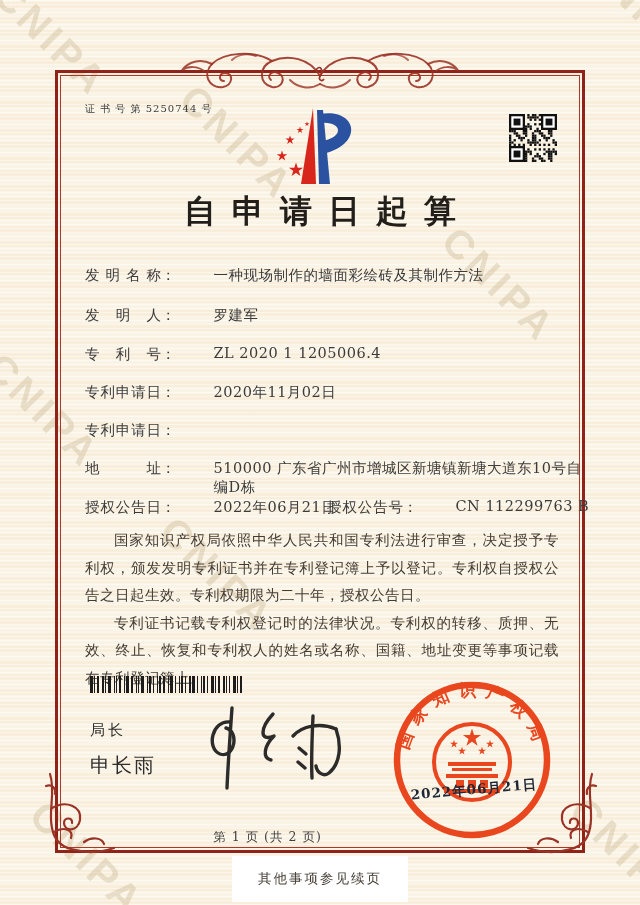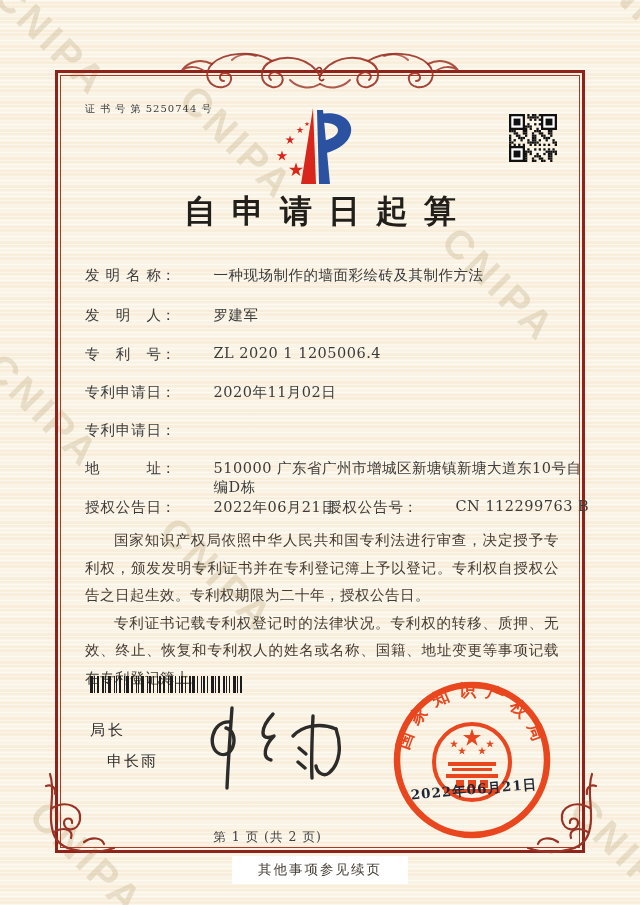--- a/index.html
+++ b/index.html
@@ -27,28 +27,28 @@
   .flabel{display:inline-block;width:76px;text-align:justify;text-align-last:justify;}
   .fcolon{display:inline-block;margin-right:8px;}
   .fvalue{display:inline-block;letter-spacing:.5px;margin-left:30px;}
   #row-grant-no{left:327px;justify-content:center;}
   #body-text{left:85px;top:527px;width:474px;font-size:14.5px;line-height:27.5px;
              color:#433c34;text-align:justify;z-index:4;}
   #body-text p{margin:0;text-indent:2em;letter-spacing:.5px;}
   #barcode{left:90px;top:676px;width:168px;height:17px;font-size:0;white-space:nowrap;}
   #barcode i{display:inline-block;height:100%;background:#1c1c1c;}
   #officer-title{left:90px;top:721px;font-size:15px;color:#2e2e2e;letter-spacing:3px;}
-  #officer-name{left:90px;top:752px;font-size:15px;color:#2e2e2e;letter-spacing:2px;margin-left:17px;}
+  #officer-name{left:90px;top:752px;font-size:20px;color:#2e2e2e;letter-spacing:2px;}
   #signature{left:196px;top:702px;z-index:4;}
   #seal{left:384px;top:676px;z-index:5;}
   #seal-date{left:392px;top:781px;width:164px;text-align:center;font-size:13.5px;
              font-weight:600;color:#1d2736;letter-spacing:1px;transform:rotate(-5deg);z-index:6;}
   #page-info{left:0;top:829px;width:535px;text-align:center;font-size:12.5px;color:#3f3f3f;letter-spacing:1px;}
   #continuation{left:0;top:856px;width:640px;text-align:center;z-index:4;}
-  #continuation span{display:inline-block;background:#ffffff;padding:5px 26px;
+  #continuation span{display:inline-block;background:#ffffff;padding:14px 26px;
                      font-size:13.5px;color:#453e35;letter-spacing:2px;}
   .ornament{position:absolute;z-index:3;}
 </style>
 </head>
 <body>
 
 <div id="page">
 
   <div class="wm" style="left:-20px;top:16px">CNIPA</div>
   <div class="wm" style="left:572px;top:-14px">CNIPA</div>

